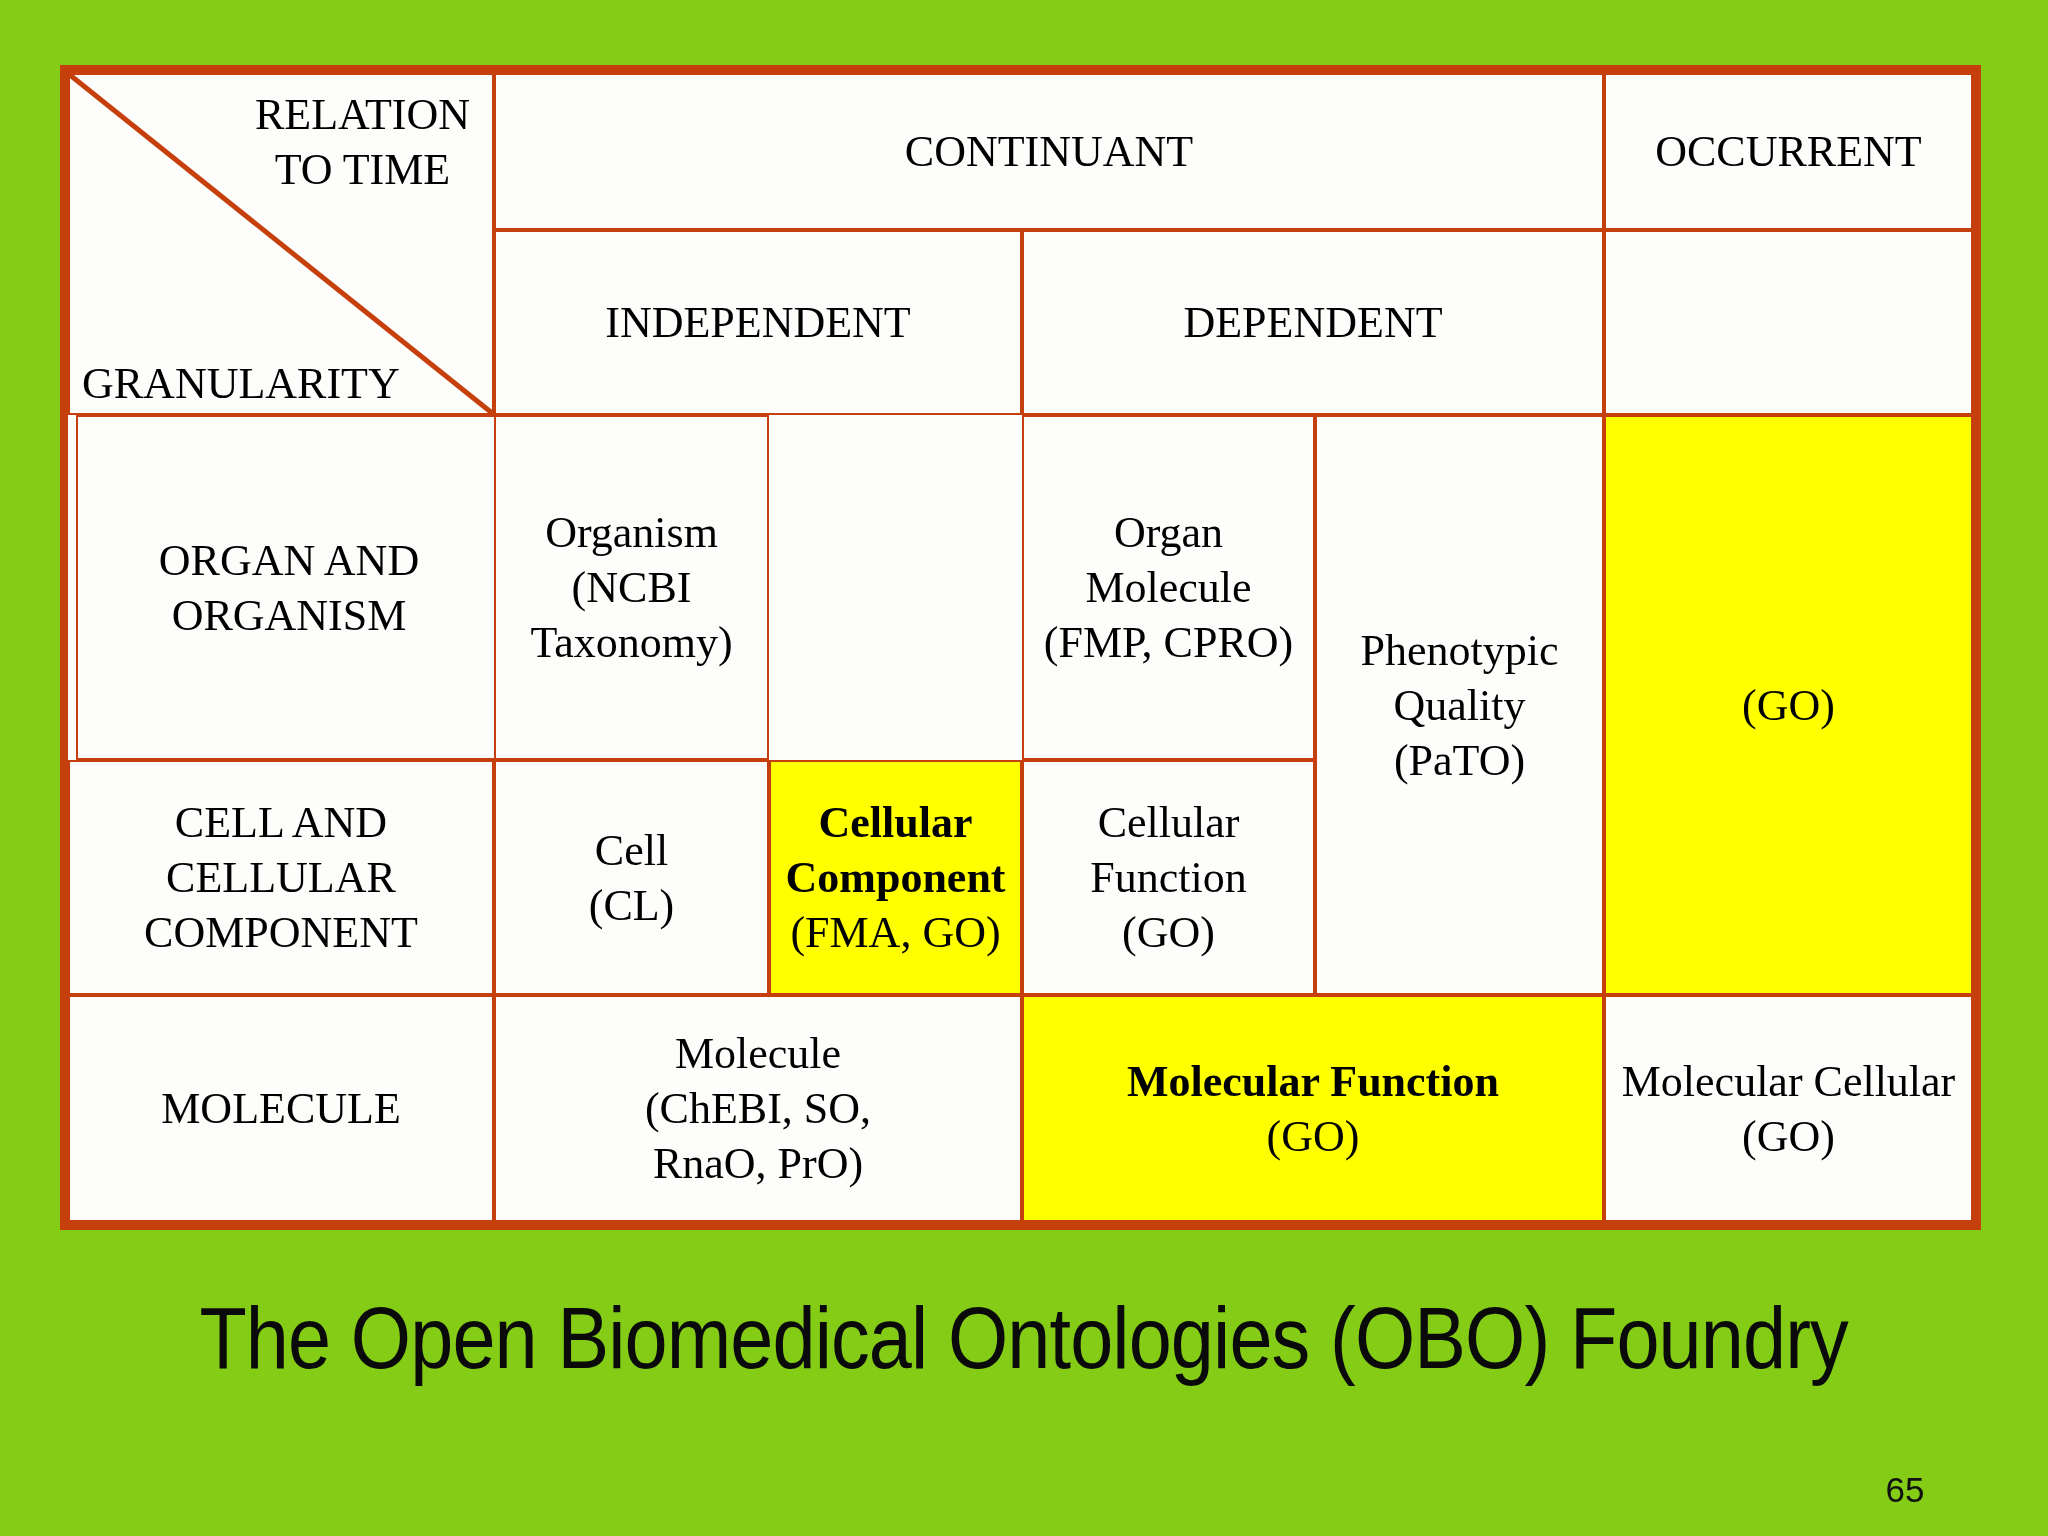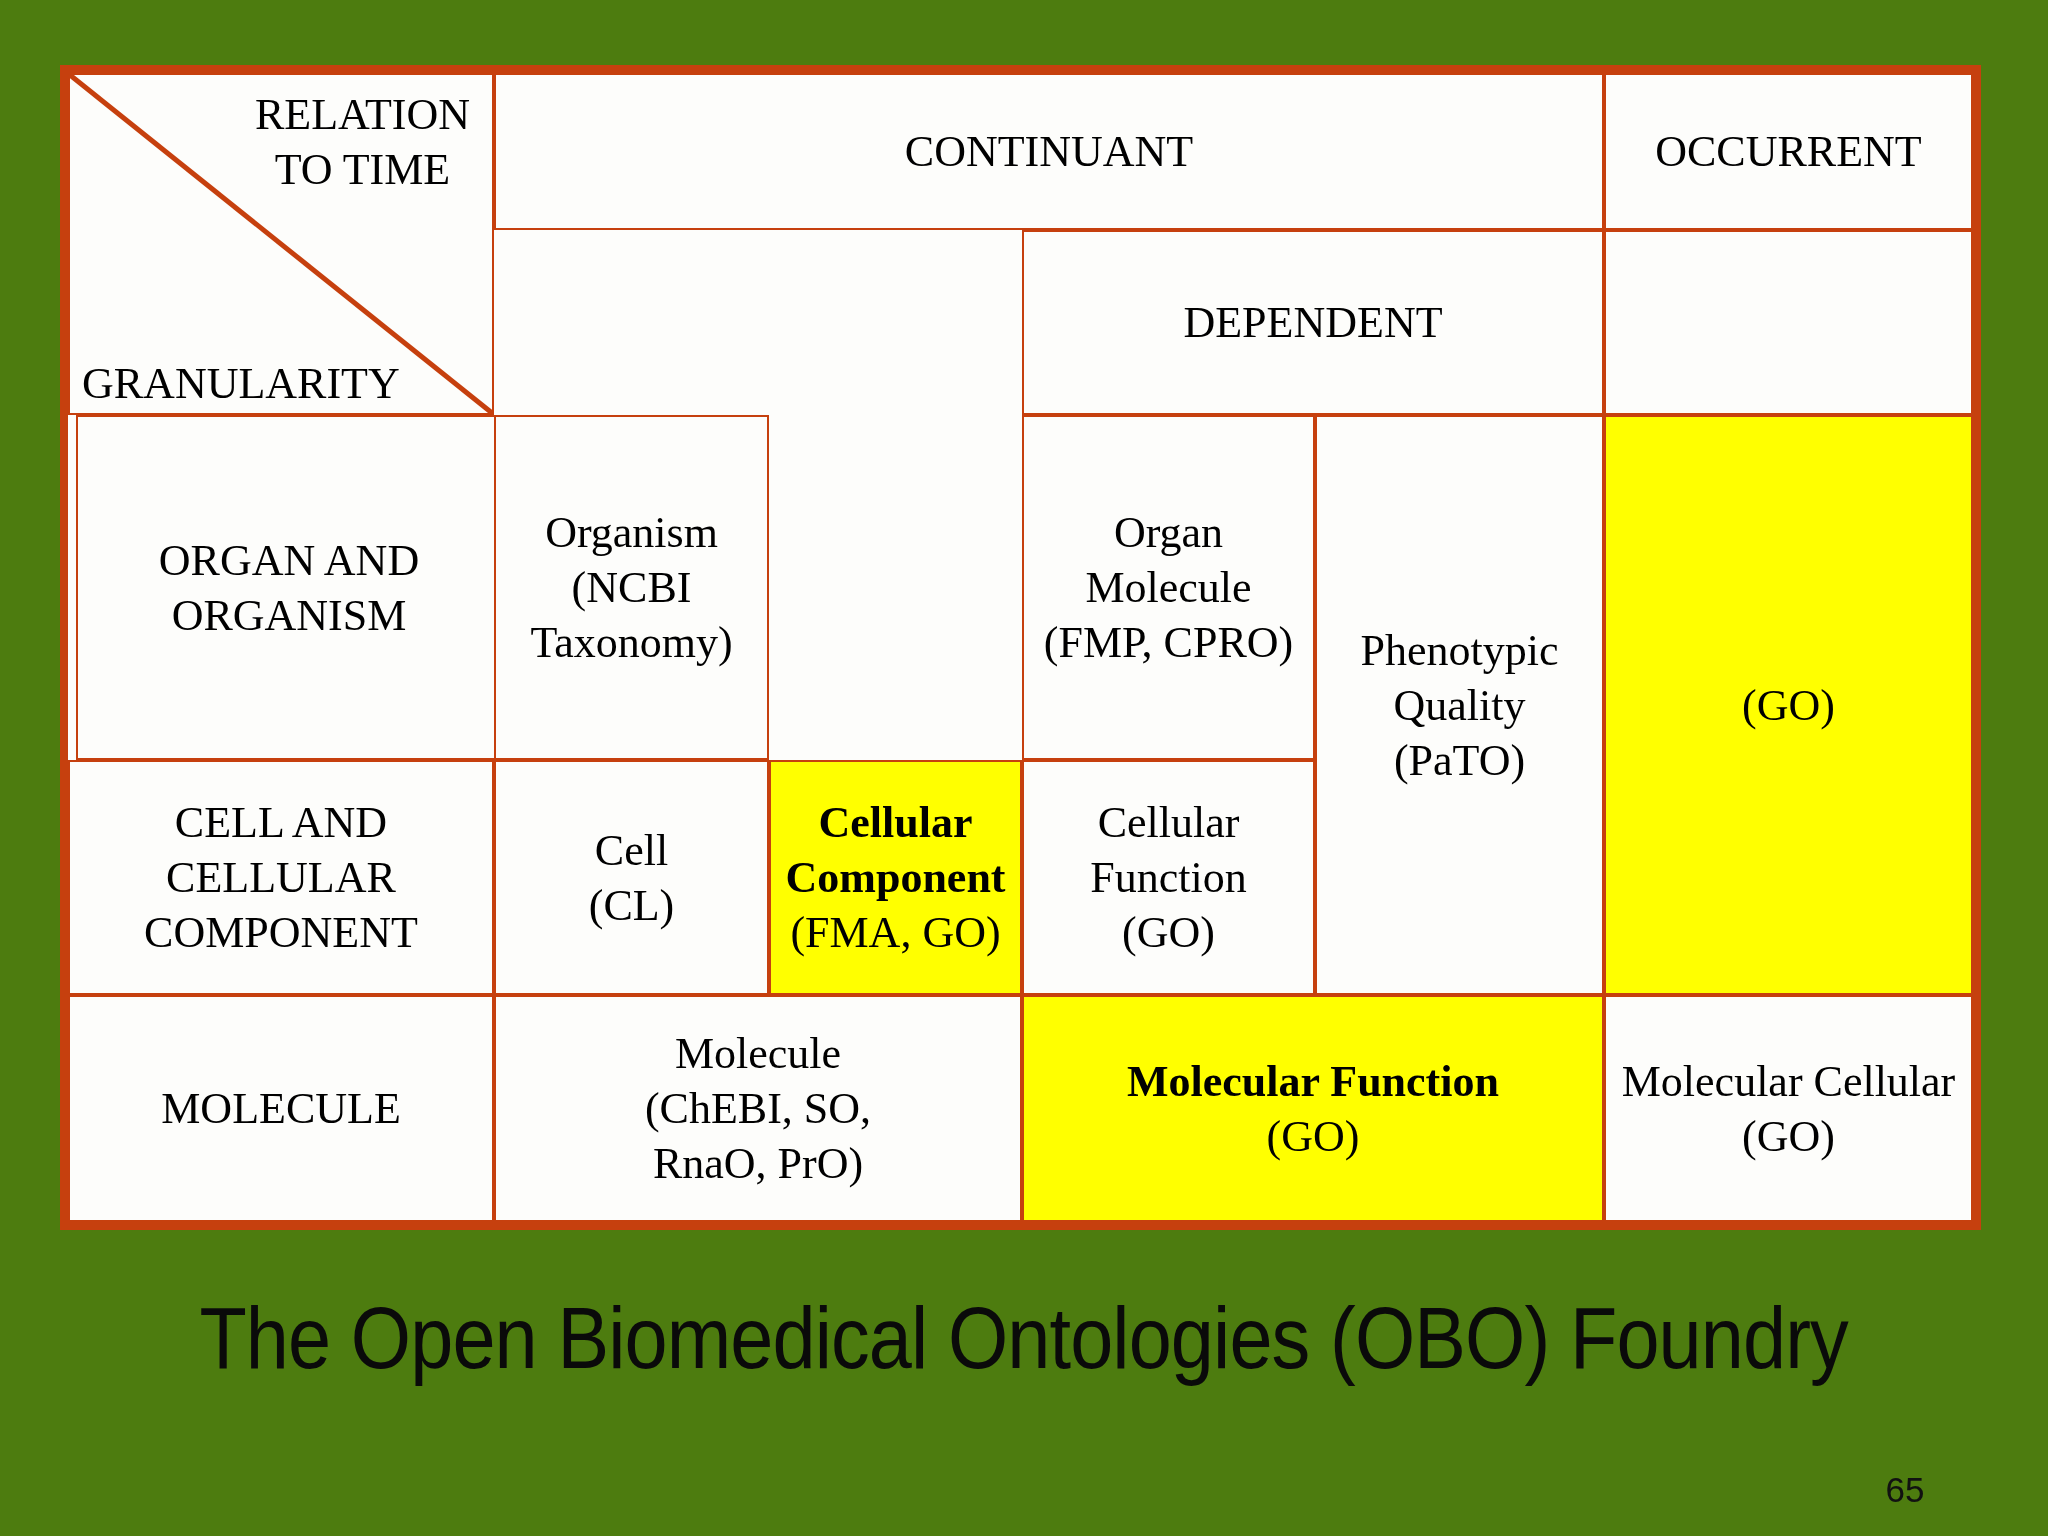--- a/index.html
+++ b/index.html
@@ -3,21 +3,21 @@
 <meta charset="utf-8">
 <style>
   :root{
     --line:#C6400E;
     --cellbg:#FDFDFB;
     --hl:#FFFF00;
     --ink:#000000;
   }
   html,body{margin:0;padding:0;background:#ffffff;}
   .slide{
-    position:relative;width:2048px;height:1536px;background:#4d7c0f;overflow:hidden;
+    position:relative;width:2048px;height:1536px;background:#84cc16;overflow:hidden;
     font-family:"Liberation Serif",serif;color:var(--ink);
   }
   .matrix{
     position:absolute;left:60px;top:65px;width:1921px;height:1165px;
     border:8px solid var(--line);box-sizing:border-box;background:var(--cellbg);
   }
   .cell{
     position:absolute;box-sizing:border-box;border:2px solid var(--line);
     background:var(--cellbg);
     display:flex;align-items:center;justify-content:center;
@@ -62,20 +62,23 @@
       <div class="gran">GRANULARITY</div>
     </div>
 
     <div class="cell" style="left:426px;top:0;width:1110px;height:157px;">
       <span class="txt">CONTINUANT</span>
     </div>
     <div class="cell" style="left:1536px;top:0;width:369px;height:157px;">
       <span class="txt">OCCURRENT</span>
     </div>
 
+    <div class="cell" style="left:426px;top:157px;width:528px;height:185px;">
+      <span class="txt">INDEPENDENT</span>
+    </div>
     <div class="cell" style="left:954px;top:157px;width:582px;height:185px;">
       <span class="txt">DEPENDENT</span>
     </div>
     <div class="cell" style="left:1536px;top:157px;width:369px;height:185px;"></div>
 
     <div class="cell" style="left:8px;top:342px;width:426px;height:345px;">
       <span class="txt">ORGAN AND
 ORGANISM</span>
     </div>
     <div class="cell" style="left:426px;top:342px;width:275px;height:345px;">

